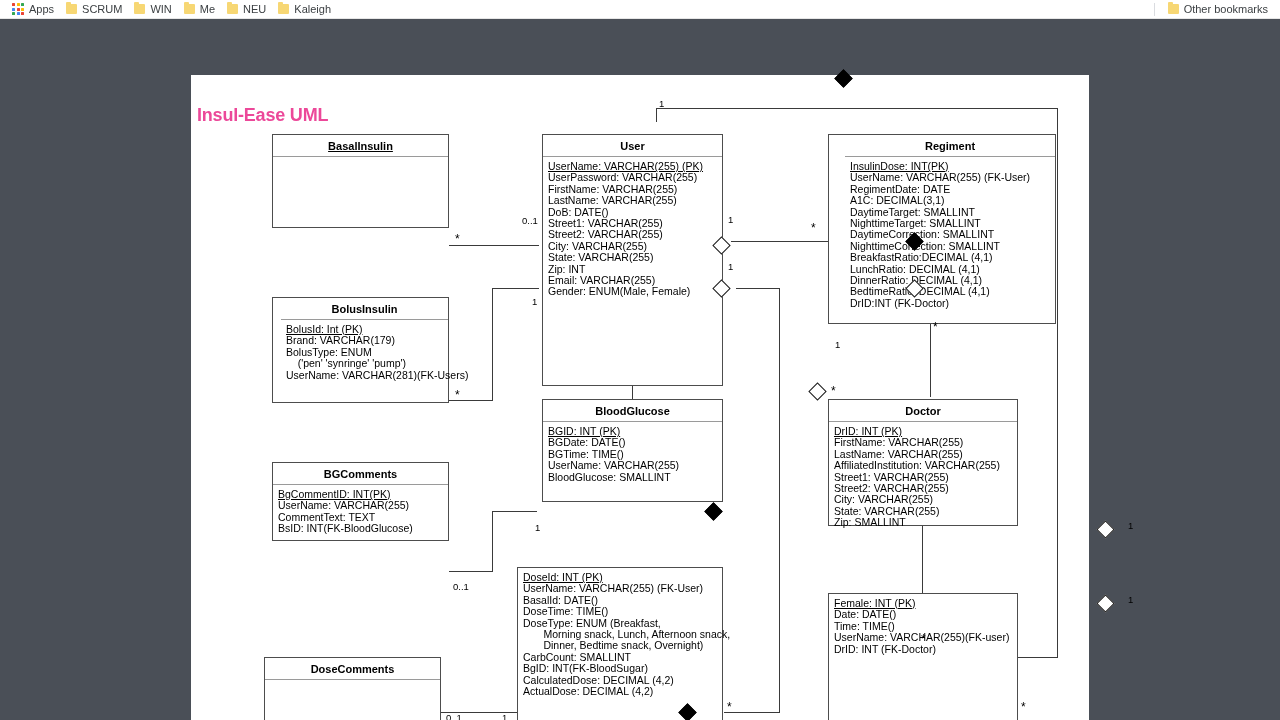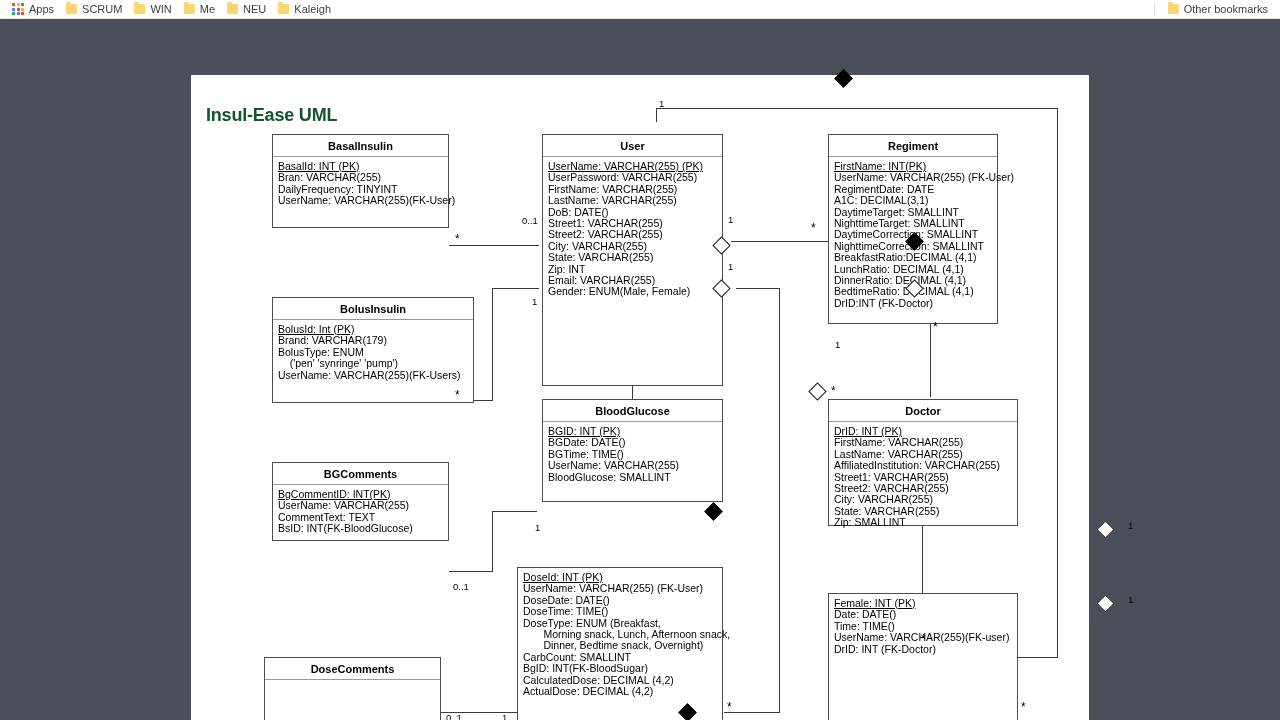--- a/index.html
+++ b/index.html
@@ -42,22 +42,22 @@
   
   .page-area{
     position:absolute;left:0;top:19px;width:1280px;height:701px;
     background:#4a4f57;
   }
   .canvas{
     position:absolute;left:191px;top:56px;width:898px;height:645px;
     background:#ffffff;
   }
   .diagram-title{
-    position:absolute;left:15px;top:30px;
-    font-size:18px;font-weight:bold;color:#14532d;letter-spacing:-0.2px;
+    position:absolute;left:6px;top:30px;
+    font-size:18px;font-weight:bold;color:#ec4899;letter-spacing:-0.2px;
   }
 
   
   .uml-box{
     position:absolute;box-sizing:border-box;
     background:#ffffff;border:1px solid #4d4d4d;
     z-index:5;
   }
   .uml-title{
     text-align:center;font-size:11px;font-weight:bold;color:#000;
@@ -192,38 +192,32 @@
   <div class="mult" style="left:262px;top:507px;">0..1</div>
   <div class="mult" style="left:311px;top:638px;">1</div>
   <div class="mult" style="left:255px;top:638px;">0..1</div>
   <div class="star" style="left:536px;top:629px;">*</div>
   <div class="star" style="left:742px;top:249px;">*</div>
   <div class="mult" style="left:937px;top:446px;">1</div>
   <div class="mult" style="left:937px;top:520px;">1</div>
   <div class="star" style="left:730px;top:561px;">*</div>
   <div class="star" style="left:830px;top:629px;">*</div>
 
-  <div class="uml-box" style="left:81px;top:59px;width:177px;height:94px;">
+  <div class="uml-box" style="left:81px;top:59px;width:177px;height:94px;text-decoration:underline;">
     <div class="uml-title">BasalInsulin</div>
-    <div class="uml-attrs">
-      <div class="attr pk">BasalId: INT (PK)</div>
-      <div class="attr">Bran: VARCHAR(255)</div>
-      <div class="attr">DailyFrequency: TINYINT</div>
-      <div class="attr">UserName: VARCHAR(255)(FK-User)</div>
-    </div>
-  </div>
-
-  <div class="uml-box" style="left:81px;top:222px;width:202px;height:106px;">
+  </div>
+
+  <div class="uml-box" style="left:81px;top:222px;width:177px;height:106px;padding-left:8px;">
     <div class="uml-title">BolusInsulin</div>
     <div class="uml-attrs">
       <div class="attr pk">BolusId: Int (PK)</div>
       <div class="attr">Brand: VARCHAR(179)</div>
       <div class="attr">BolusType: ENUM</div>
       <div class="attr">    ('pen' 'synringe' 'pump')</div>
-      <div class="attr">UserName: VARCHAR(255)(FK-Users)</div>
+      <div class="attr">UserName: VARCHAR(281)(FK-Users)</div>
     </div>
   </div>
 
   <div class="uml-box" style="left:81px;top:387px;width:177px;height:79px;">
     <div class="uml-title">BGComments</div>
     <div class="uml-attrs">
       <div class="attr pk">BgCommentID: INT(PK)</div>
       <div class="attr">UserName: VARCHAR(255)</div>
       <div class="attr">CommentText: TEXT</div>
       <div class="attr">BsID: INT(FK-BloodGlucose)</div>
@@ -260,36 +254,36 @@
       <div class="attr">BGTime: TIME()</div>
       <div class="attr">UserName: VARCHAR(255)</div>
       <div class="attr">BloodGlucose: SMALLINT</div>
     </div>
   </div>
 
   <div class="uml-box" style="left:326px;top:492px;width:206px;height:225px;">
     <div class="uml-attrs">
       <div class="attr pk">DoseId: INT (PK)</div>
       <div class="attr">UserName: VARCHAR(255) (FK-User)</div>
-      <div class="attr">DoseDate: DATE()</div>
+      <div class="attr">BasalId: DATE()</div>
       <div class="attr">DoseTime: TIME()</div>
       <div class="attr">DoseType: ENUM (Breakfast,</div>
       <div class="attr">       Morning snack, Lunch, Afternoon snack,</div>
       <div class="attr">       Dinner, Bedtime snack, Overnight)</div>
       <div class="attr">CarbCount: SMALLINT</div>
       <div class="attr">BgID: INT(FK-BloodSugar)</div>
       <div class="attr">CalculatedDose: DECIMAL (4,2)</div>
       <div class="attr">ActualDose: DECIMAL (4,2)</div>
     </div>
   </div>
 
-  <div class="uml-box" style="left:637px;top:59px;width:170px;height:190px;">
+  <div class="uml-box" style="left:637px;top:59px;width:228px;height:190px;padding-left:16px;">
     <div class="uml-title">Regiment</div>
     <div class="uml-attrs">
-      <div class="attr pk">FirstName: INT(PK)</div>
+      <div class="attr pk">InsulinDose: INT(PK)</div>
       <div class="attr">UserName: VARCHAR(255) (FK-User)</div>
       <div class="attr">RegimentDate: DATE</div>
       <div class="attr">A1C: DECIMAL(3,1)</div>
       <div class="attr">DaytimeTarget: SMALLINT</div>
       <div class="attr">NighttimeTarget: SMALLINT</div>
       <div class="attr">DaytimeCorrection: SMALLINT</div>
       <div class="attr">NighttimeCorrection: SMALLINT</div>
       <div class="attr">BreakfastRatio:DECIMAL (4,1)</div>
       <div class="attr">LunchRatio: DECIMAL (4,1)</div>
       <div class="attr">DinnerRatio: DECIMAL (4,1)</div>

